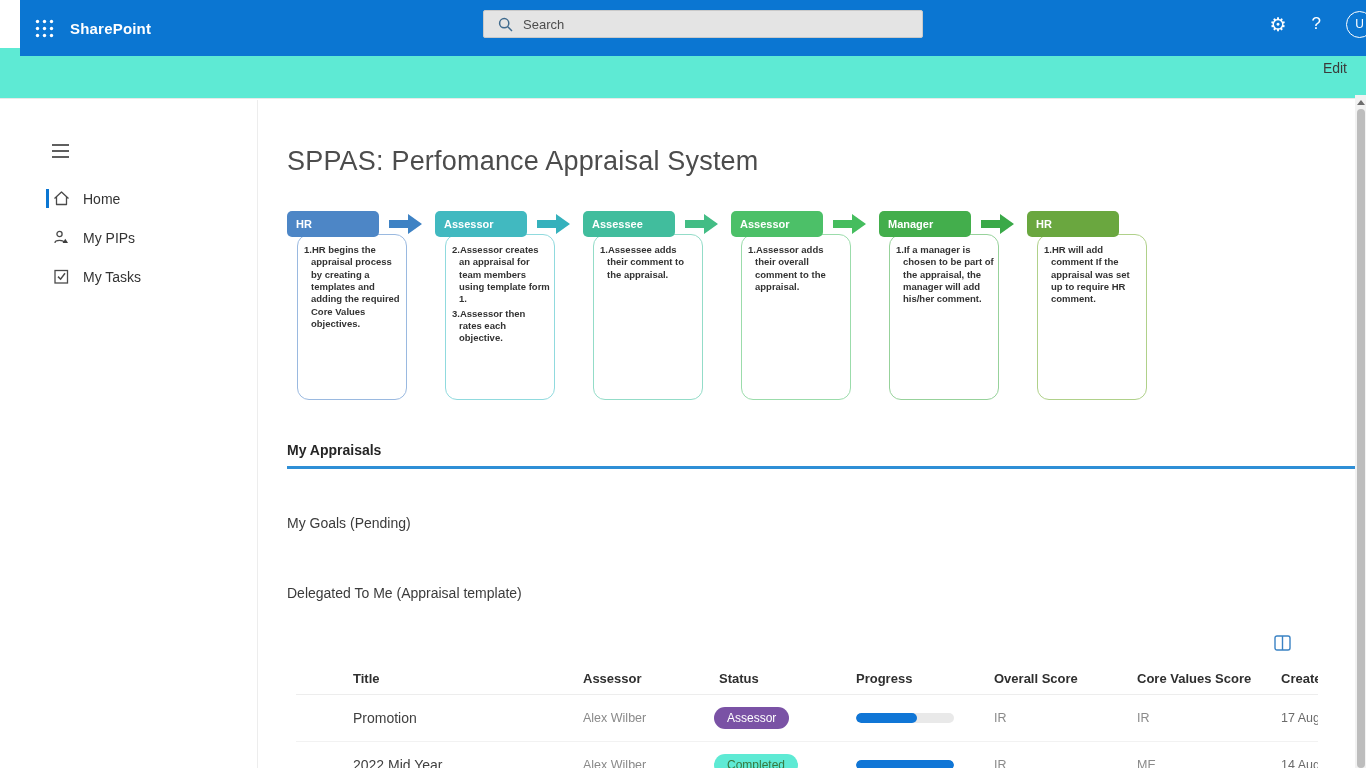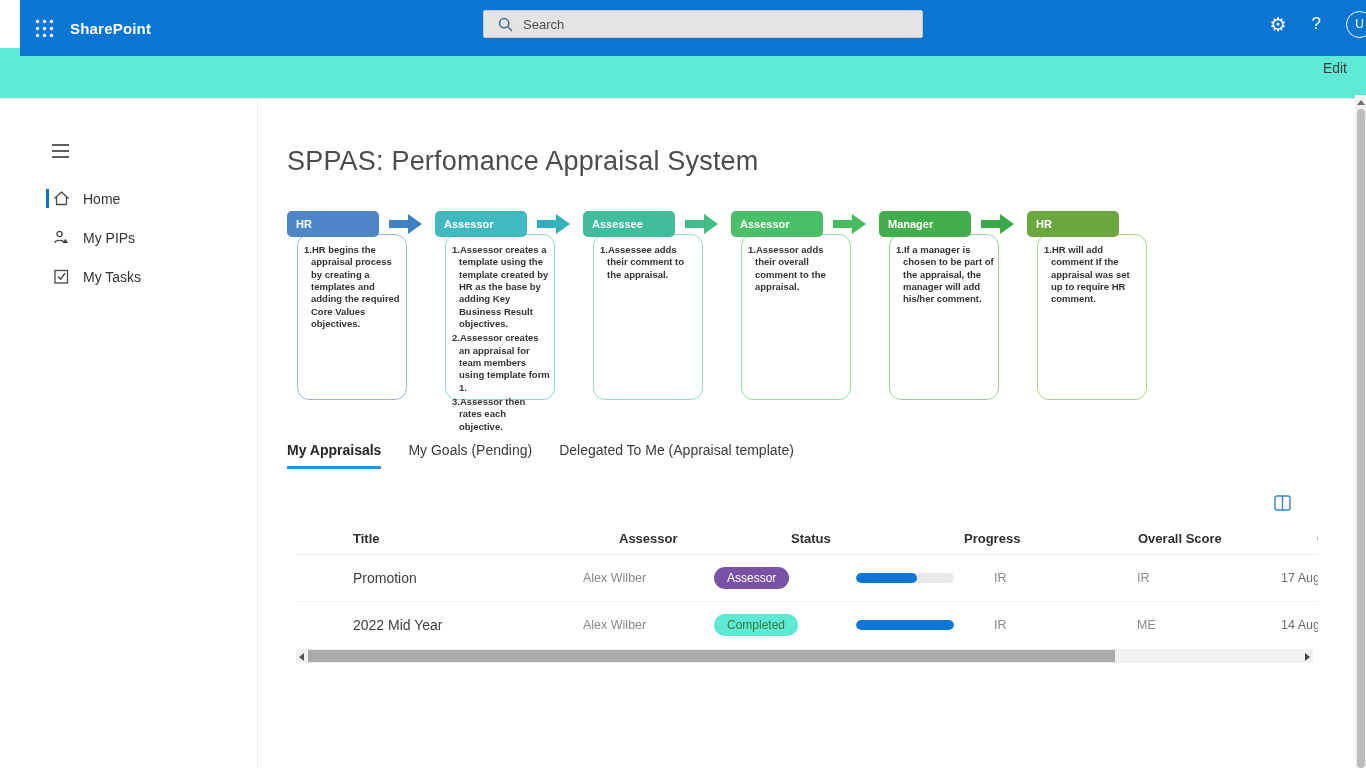--- a/index.html
+++ b/index.html
@@ -51,32 +51,32 @@
   .step:last-child { margin-right:0; }
   .step-header { width:92px; height:26px; border-radius:5px; color:#fff; font-size:11px;
                  font-weight:bold; line-height:26px; padding-left:9px; position:relative; z-index:2; }
   .step-body { margin:-3px 0 0 10px; width:110px; height:166px; background:#fff;
                border:1.5px solid #bbb; border-radius:12px; padding:9px 4px 0 6px; position:relative; z-index:1; }
   .step-item { font-size:9.5px; font-weight:bold; color:#333; line-height:1.3;
                padding-left:7px; text-indent:-7px; margin-bottom:2px; }
   .step-arrow { position:absolute; left:102px; top:3px; z-index:3; }
 
   
-  .tabs { margin-top:42px; display:flex; gap:27px; }
+  .tabs { margin-top:42px; display:flex; gap:46px;flex-direction:column; }
   .tab { font-size:14px; color:#3b3b3b; padding-bottom:8px; cursor:pointer; }
   .tab.active { font-weight:bold; color:#262626; border-bottom:3px solid #2f8fd6; }
 
   
   .grid-tools { position:relative; height:30px; margin-top:24px; }
   .book-icon { position:absolute; right:64px; top:2px; cursor:pointer; }
   .table-wrap { margin-left:9px; width:1022px; overflow:hidden; }
   .thead, .trow { display:grid; grid-template-columns:287px 136px 137px 138px 143px 144px 120px;
                   align-items:center; }
   .thead { height:32px; font-size:13px; font-weight:bold; color:#2f2f2f;
-           border-bottom:1px solid #ededed; white-space:nowrap;gap:36px; }
+           border-bottom:1px solid #ededed; white-space:nowrap; }
   .trow { height:46px; font-size:12.5px; color:#8a8a8a; white-space:nowrap; }
   .trow + .trow { border-top:1px solid #f2f2f2; }
   .c1 { padding-left:57px; }
   .title-link { color:#404040; font-size:14px; cursor:pointer; }
   .badge { display:inline-block; margin-left:-5px; padding:4px 13px; border-radius:13px; font-size:12px; }
   .pbar { width:98px; height:10px; background:#e9e9e9; border-radius:5px; overflow:hidden; }
   .pfill { height:100%; background:#1076d6; border-radius:5px; }
   .date-cell { color:#6b6b6b; }
 
   
@@ -178,21 +178,20 @@
         <div class="step-item">1.HR begins the appraisal process by creating a templates and adding the required Core Values objectives.</div>
       </div>
     </div>
 
     <div class="step">
       <div class="step-header" style="background: rgb(65, 185, 192);">Assessor</div>
       <svg class="step-arrow" width="33" height="20" viewBox="0 0 33 20">
         <polygon points="0,6 19,6 19,0 33,10 19,20 19,14 0,14" fill="#35b1bc"></polygon>
       </svg>
       <div class="step-body" style="border-color: rgb(144, 218, 222);">
-        <div class="step-item">1.Assessor creates a template using the template created by HR as the base by adding Key Business Result objectives.</div>
         <div class="step-item">2.Assessor creates an appraisal for team members using template form 1.</div>
         <div class="step-item">3.Assessor then rates each objective.</div>
       </div>
     </div>
 
     <div class="step">
       <div class="step-header" style="background: rgb(65, 189, 157);">Assessee</div>
       <svg class="step-arrow" width="33" height="20" viewBox="0 0 33 20">
         <polygon points="0,6 19,6 19,0 33,10 19,20 19,14 0,14" fill="#43bd85"></polygon>
       </svg>

